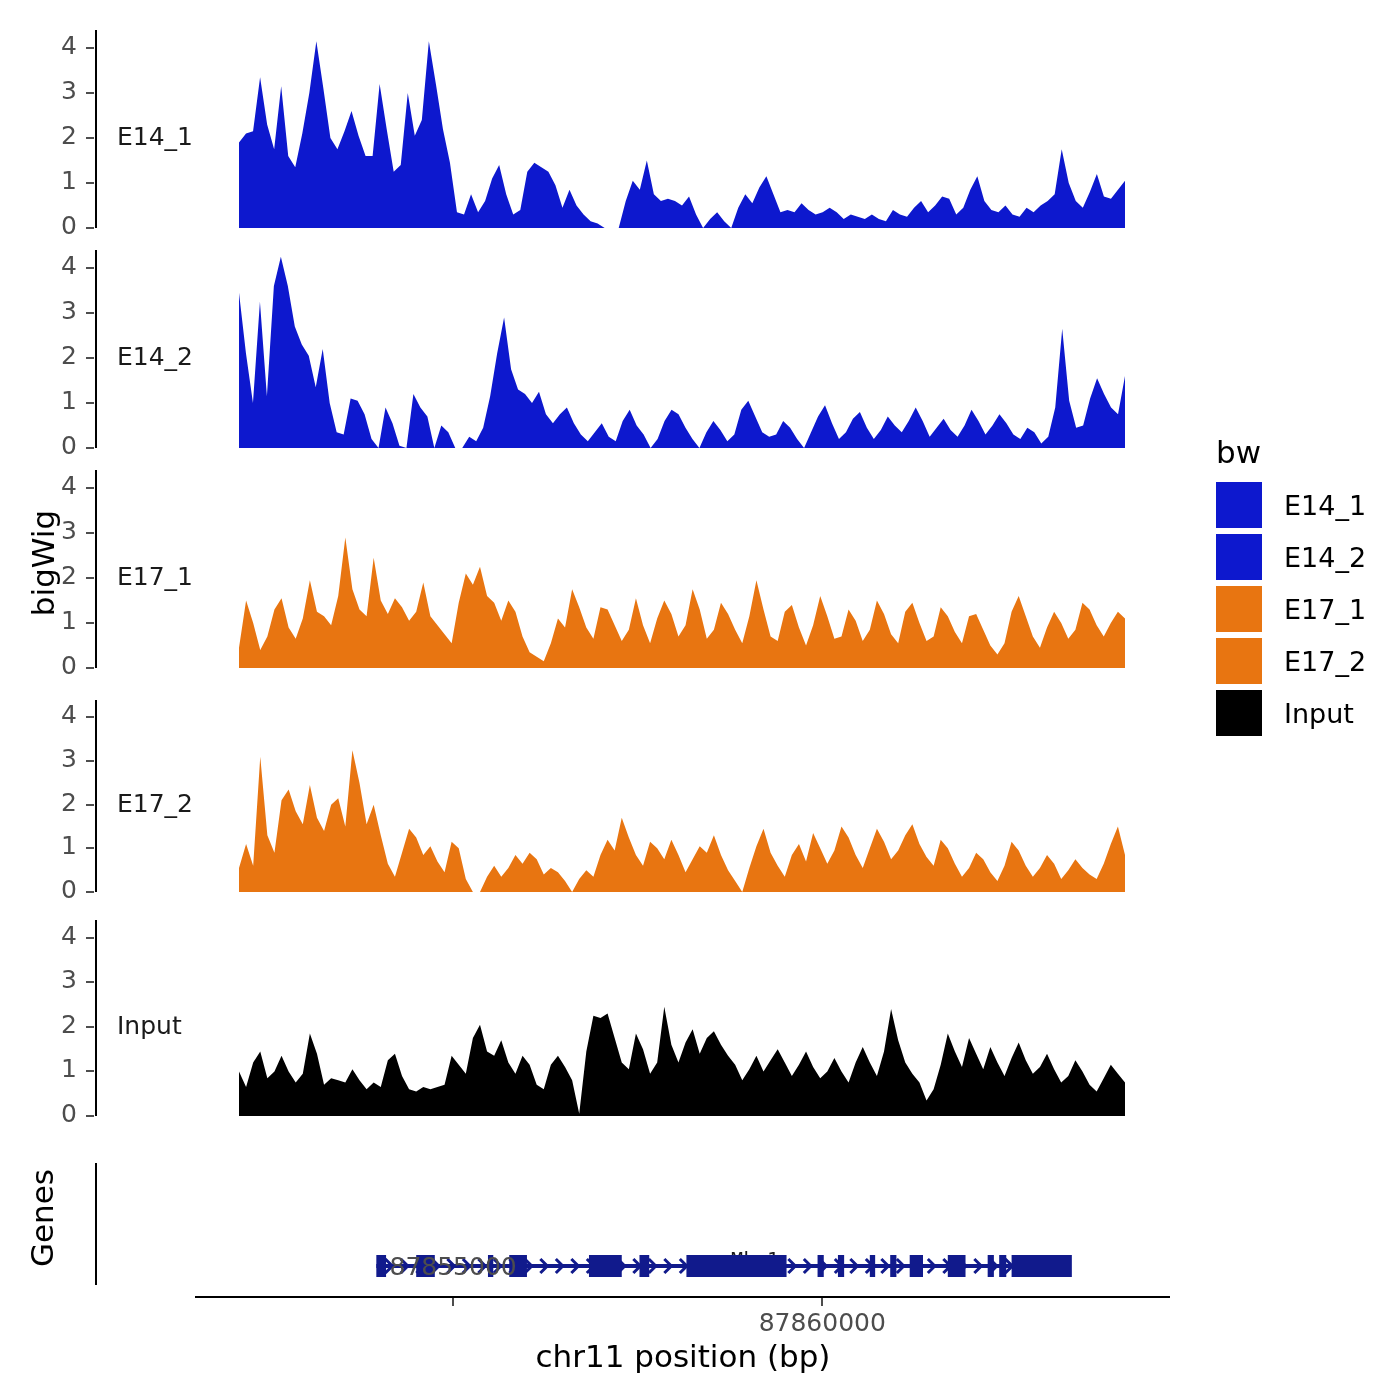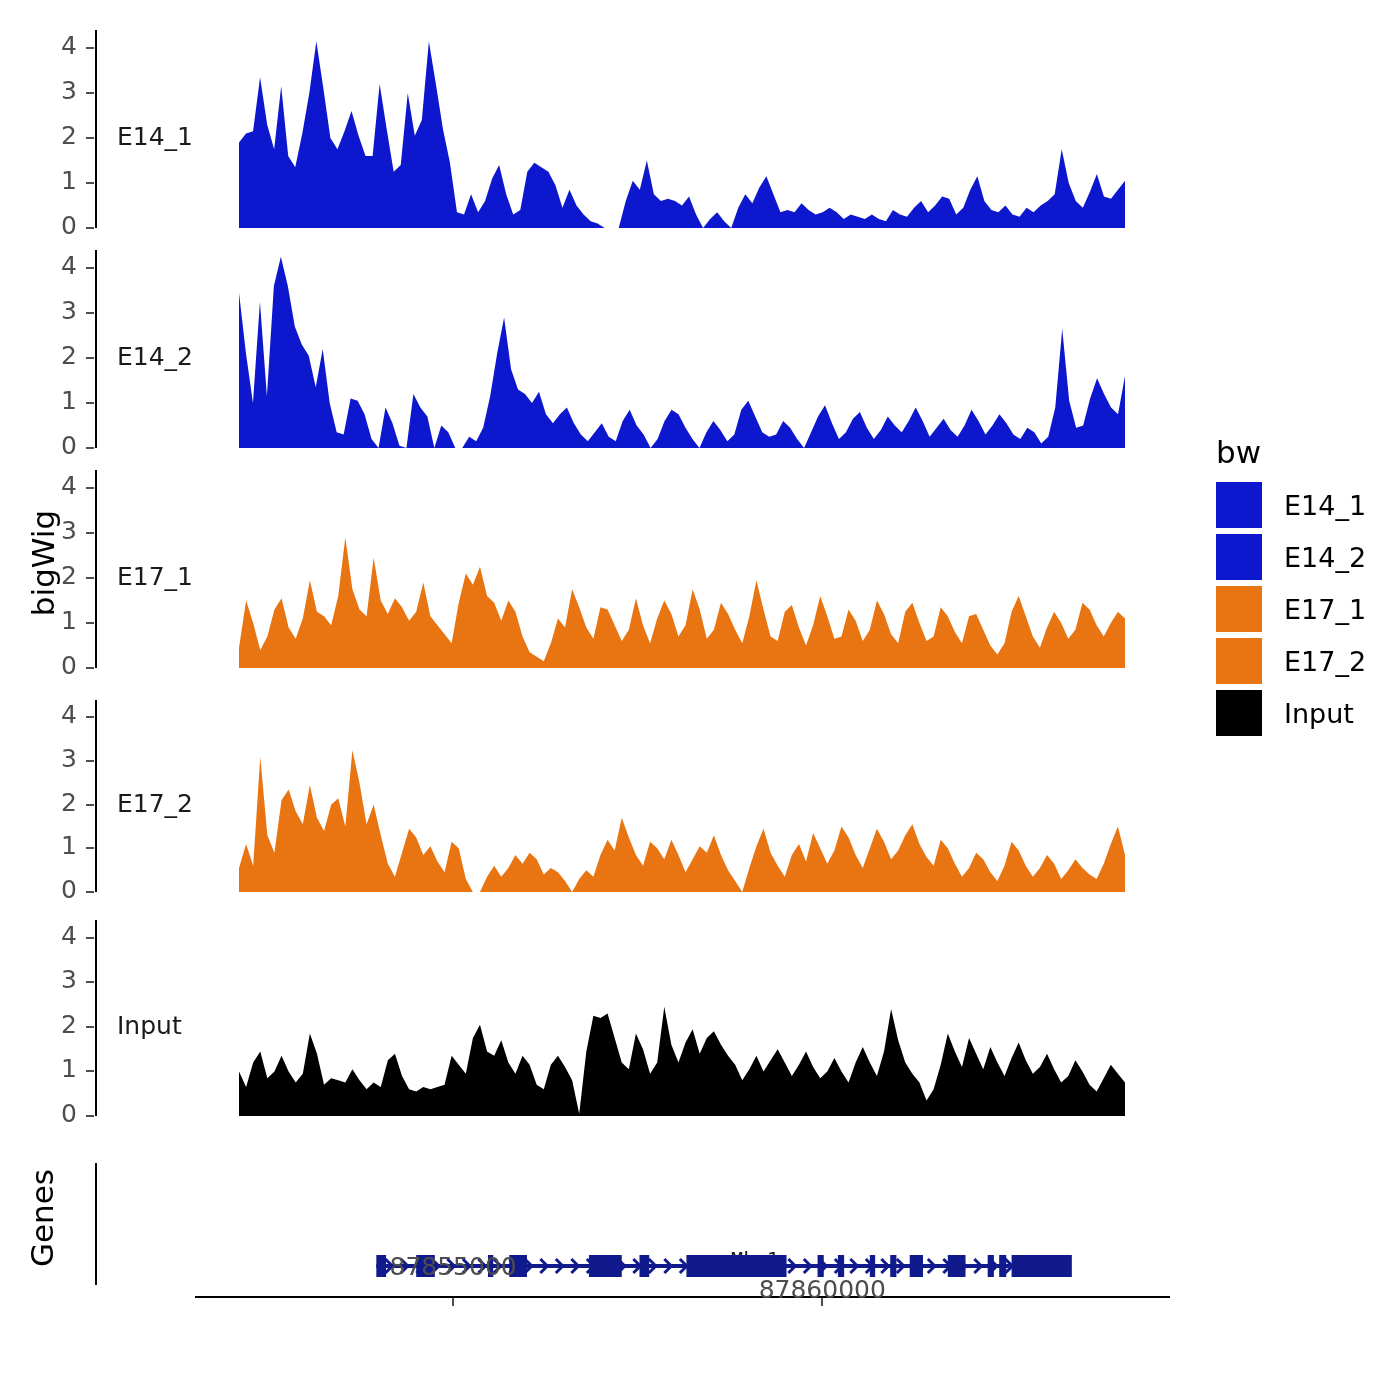--- a/index.html
+++ b/index.html
@@ -207,22 +207,23 @@
       <rect x="748.67" y="7" width="6.201999999999998" height="22" fill="#111A8C"></rect>
       <rect x="760.188" y="7" width="7.087999999999965" height="22" fill="#111A8C"></rect>
       <rect x="772.592" y="7" width="60.247999999999934" height="22" fill="#111A8C"></rect>
     </svg>
 
   <div class="xaxis-line" style="left:195px;top:1296px;width:975px;"></div>
   <div id="xticks">
       <div class="xtick-mark" style="left: 452.117px; top: 1298px;"></div>
       <div class="xtick-label" style="left: 353.117px; top: 1252px; width: 200px;">87855000</div>
       <div class="xtick-mark" style="left: 821.283px; top: 1298px;"></div>
-      <div class="xtick-label" style="left: 722.283px; top: 1275px; width: 200px;">87860000</div>
+      <div class="xtick-label" style="left: 722.283px; top: 1308px; width: 200px;">87860000</div>
     </div>
+  <div class="axis-title-x" style="left:383px;top:1338px;width:600px;">chr11 position (bp)</div>
 
   <div class="legend" style="left:1216px;top:430px;">
     <div class="legend-title" style="left:0px;top:4px;">bw</div>
     <div id="legend-items">
         <div class="legend-row" style="left: 0px; top: 52px;">
           <span class="legend-key" style="background: rgb(13, 24, 206);"></span>
           <span class="legend-text">E14_1</span>
         </div>
         <div class="legend-row" style="left: 0px; top: 104px;">
           <span class="legend-key" style="background: rgb(13, 24, 206);"></span>

